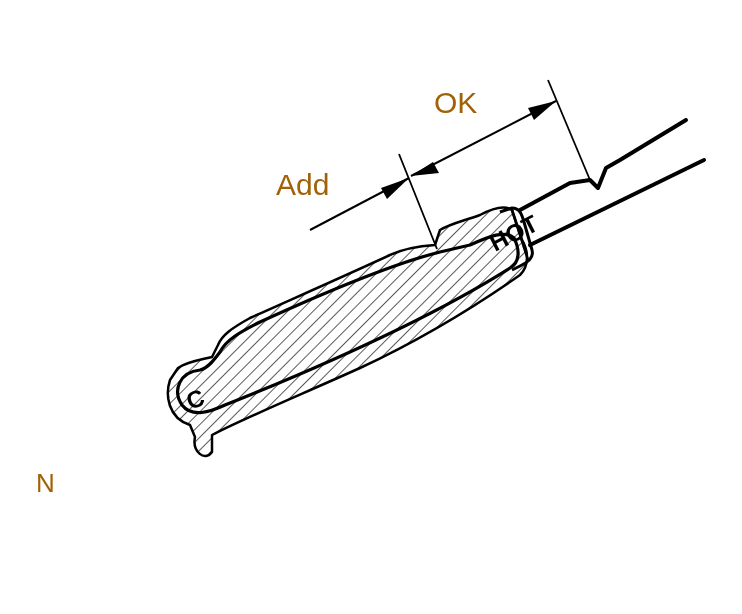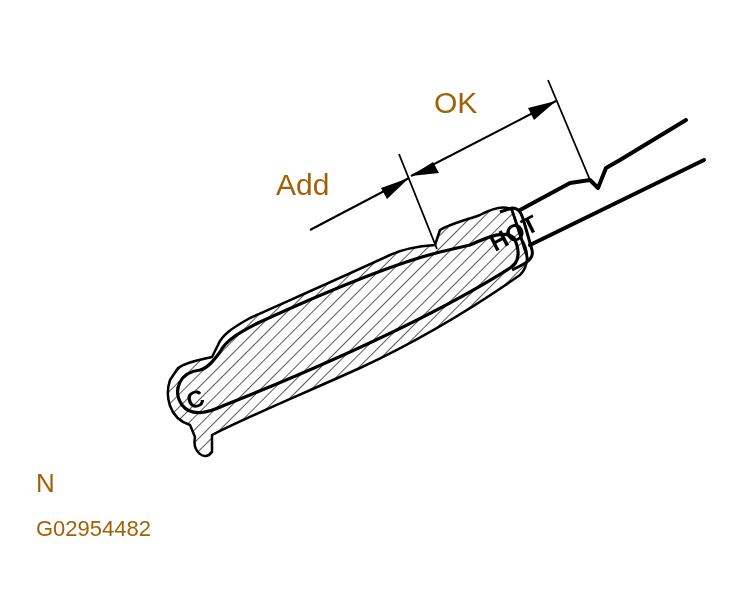--- a/index.html
+++ b/index.html
@@ -55,14 +55,13 @@
     <polygon points="409,178 381,188 387,199" fill="#000"></polygon>
 
     <text x="495" y="252" font-family="Liberation Sans, sans-serif" font-weight="bold" font-size="24" transform="rotate(-27 495 252)" fill="#000">HOT</text>
 
     <text x="190" y="410" font-family="Liberation Sans, sans-serif" font-weight="bold" font-size="24" transform="rotate(-20 190 410)" fill="#000">C</text>
   </svg>
 
   <div class="lbl lbl-ok">OK</div>
   <div class="lbl lbl-add">Add</div>
   <div class="lbl lbl-n">N</div>
-  <div class="lbl lbl-code">G02954482</div>
 </div>
 
 </body></html>

